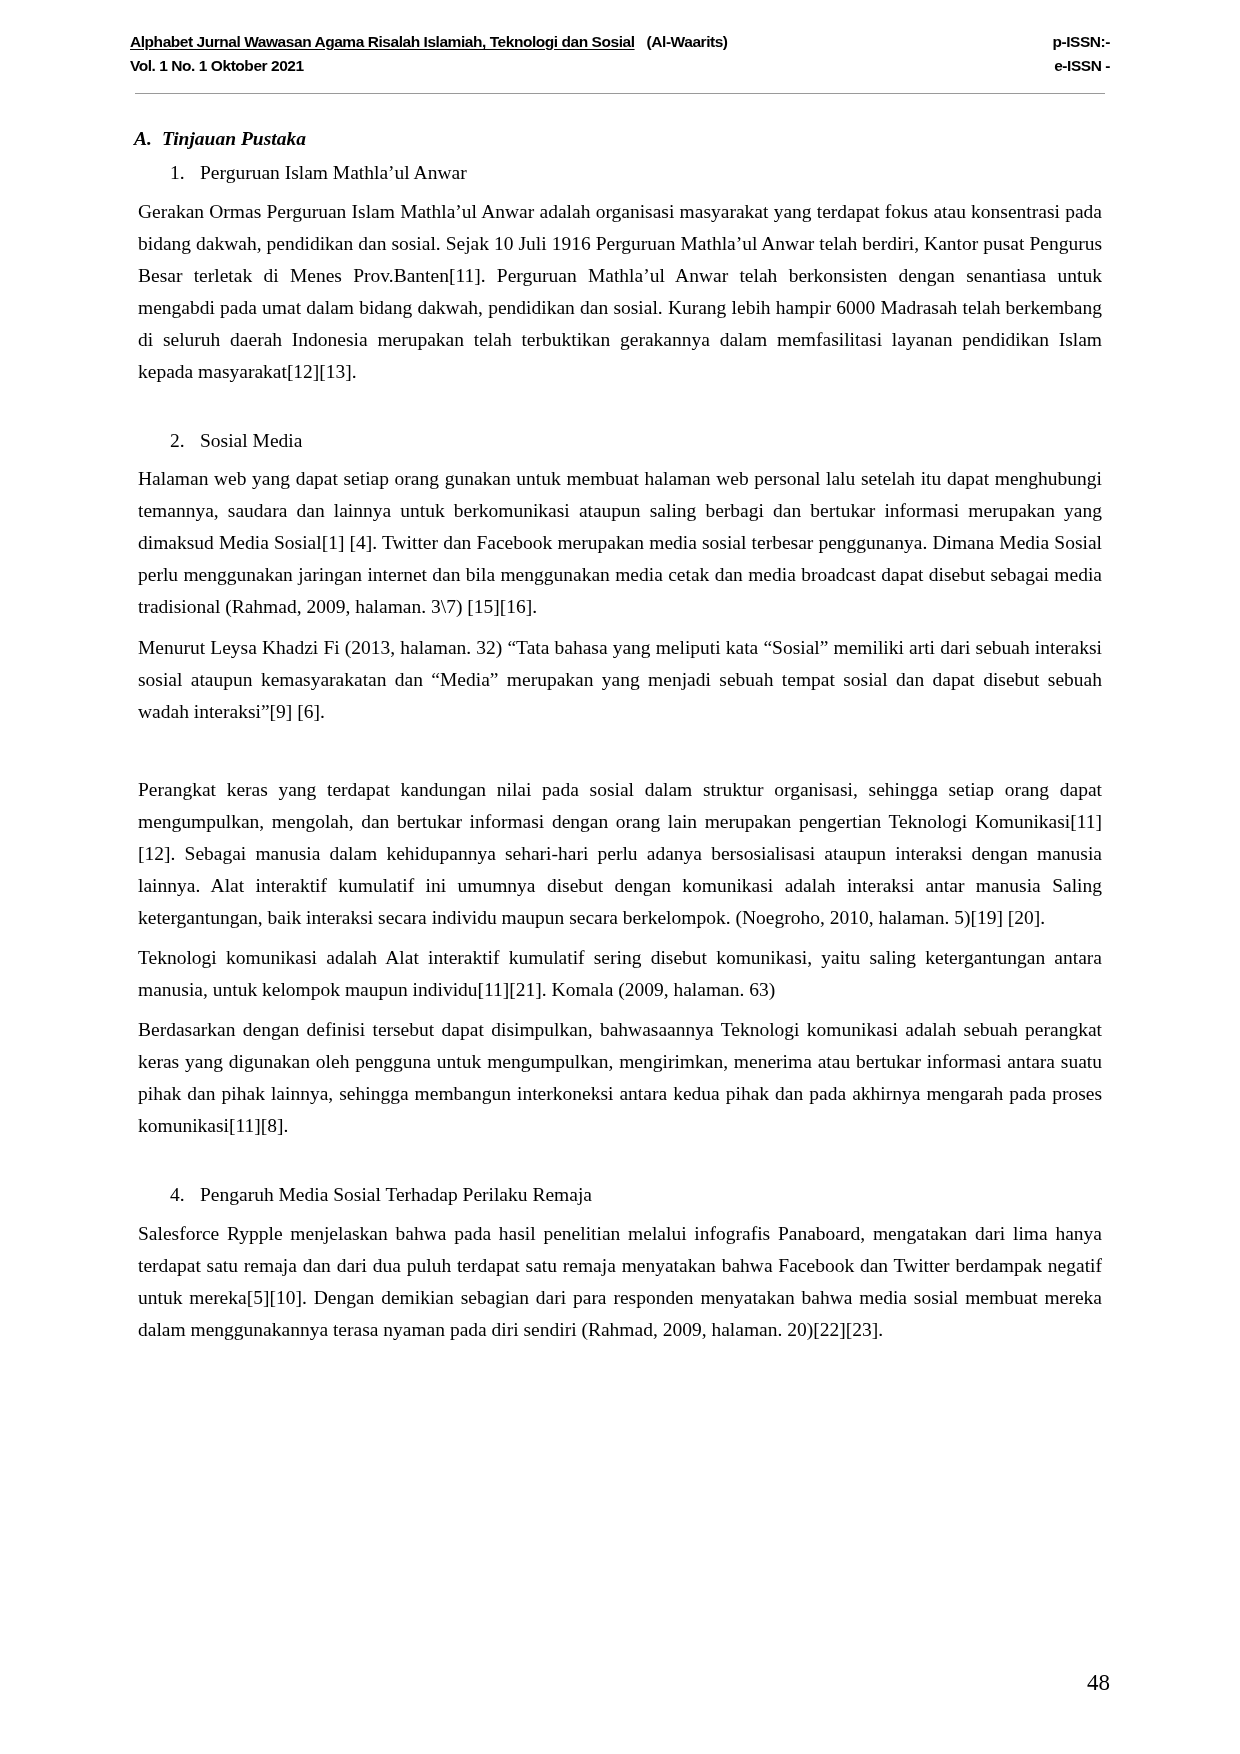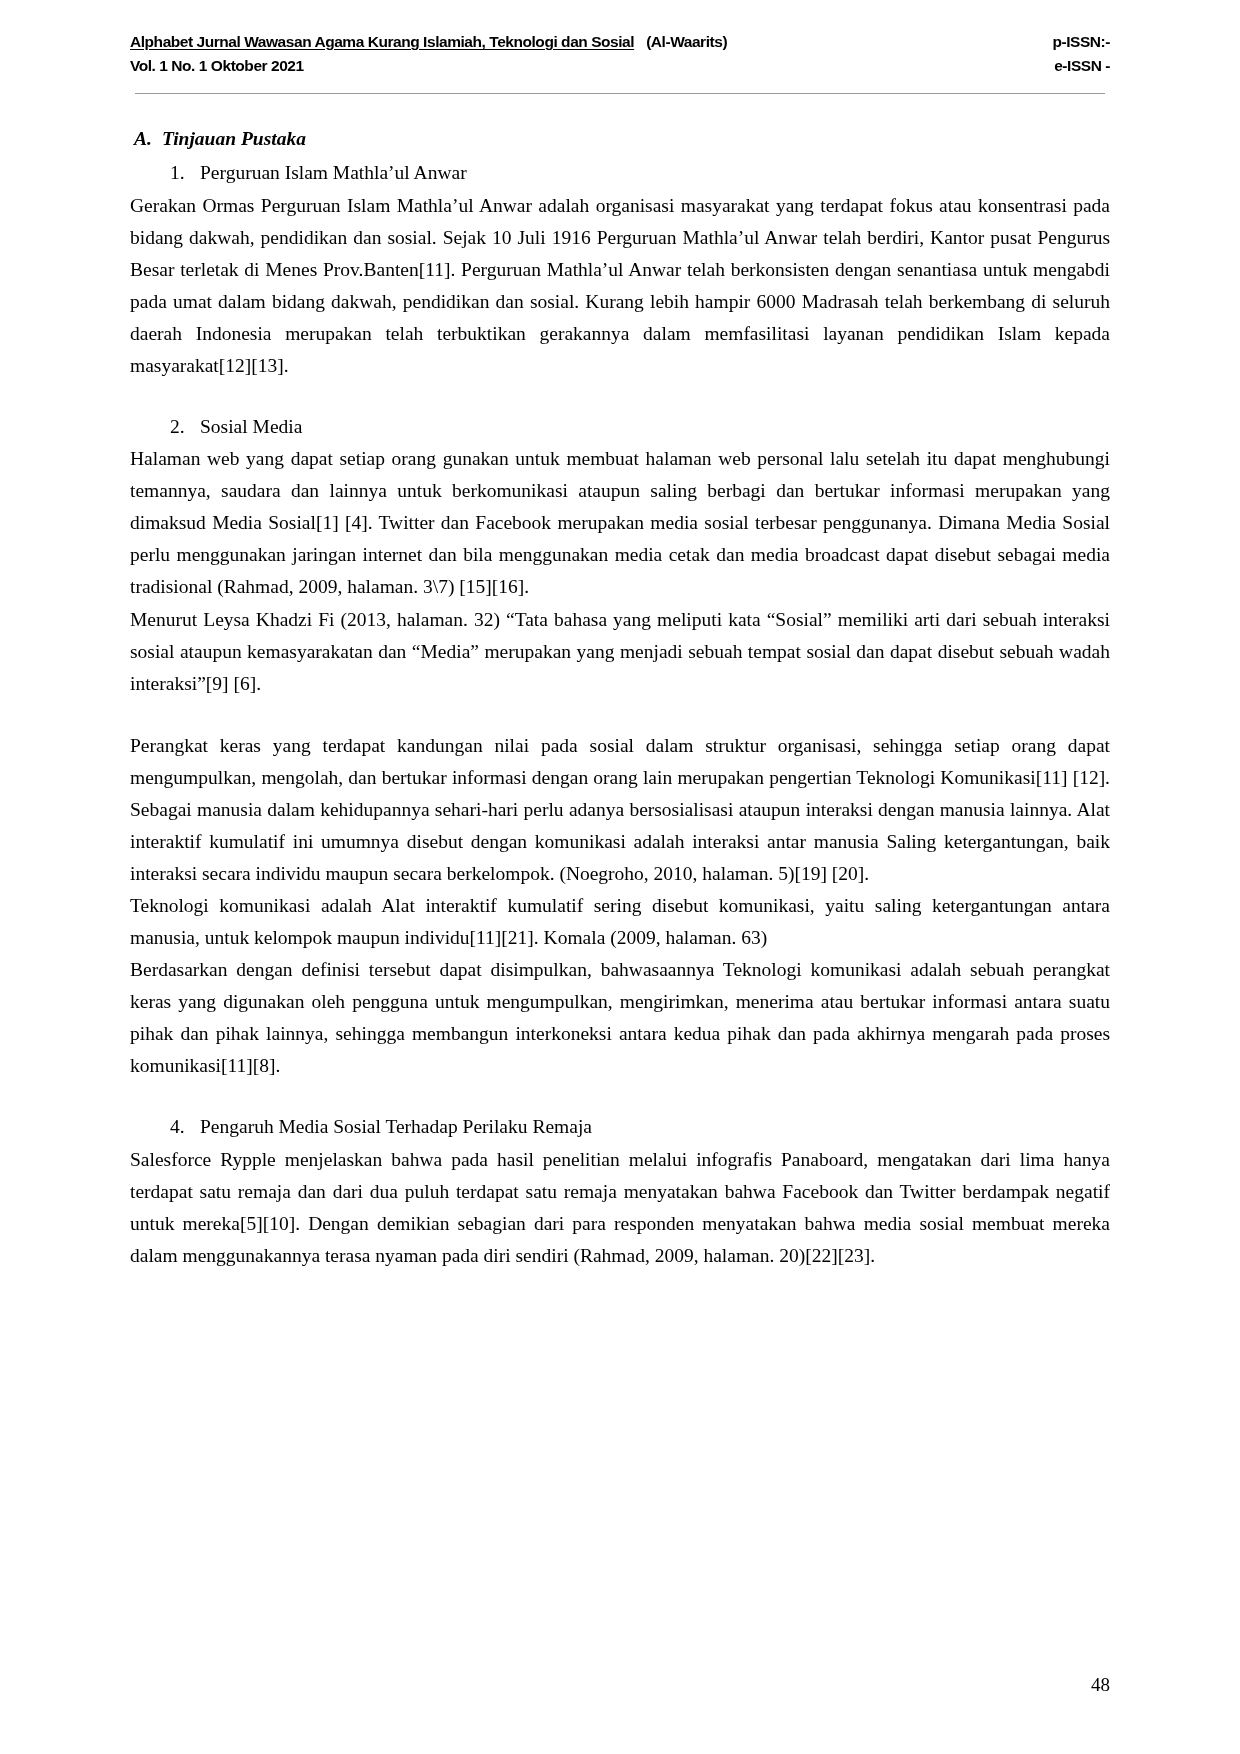--- a/index.html
+++ b/index.html
@@ -81,43 +81,43 @@
   }
   .lvl-num .num {
     display: inline-block;
     min-width: 30px;
   }
   p.body {
     font-size: 19.5px;
     line-height: 1.645;
     text-align: justify;
     text-justify: inter-word;
-    margin: 0;
+    margin: 8px;
     hyphens: none;
   }
   .gap-md { height: 30px; }
 
   
   .folio {
     position: absolute;
     right: 130px;
     bottom: 58px;
-    font-size: 19px;
+    font-size: 23px;
     text-align: right;
   }
 </style>
 </head>
 <body>
 
 <div class="page">
 
   <div class="runhead">
     <div class="runhead-row">
       <div class="runhead-left">
-        <span class="runhead-title-underline">Alphabet Jurnal Wawasan Agama Kurang Islamiah, Teknologi dan Sosial</span><span style="margin-left:12px;">(Al-Waarits)</span>
+        <span class="runhead-title-underline">Alphabet Jurnal Wawasan Agama Risalah Islamiah, Teknologi dan Sosial</span><span style="margin-left:12px;">(Al-Waarits)</span>
       </div>
       <div class="runhead-right">p-ISSN:-</div>
     </div>
     <div class="runhead-row">
       <div class="runhead-left">Vol. 1 No. 1 Oktober 2021</div>
       <div class="runhead-right">e-ISSN -</div>
     </div>
   </div>
   <hr class="rule">
 

